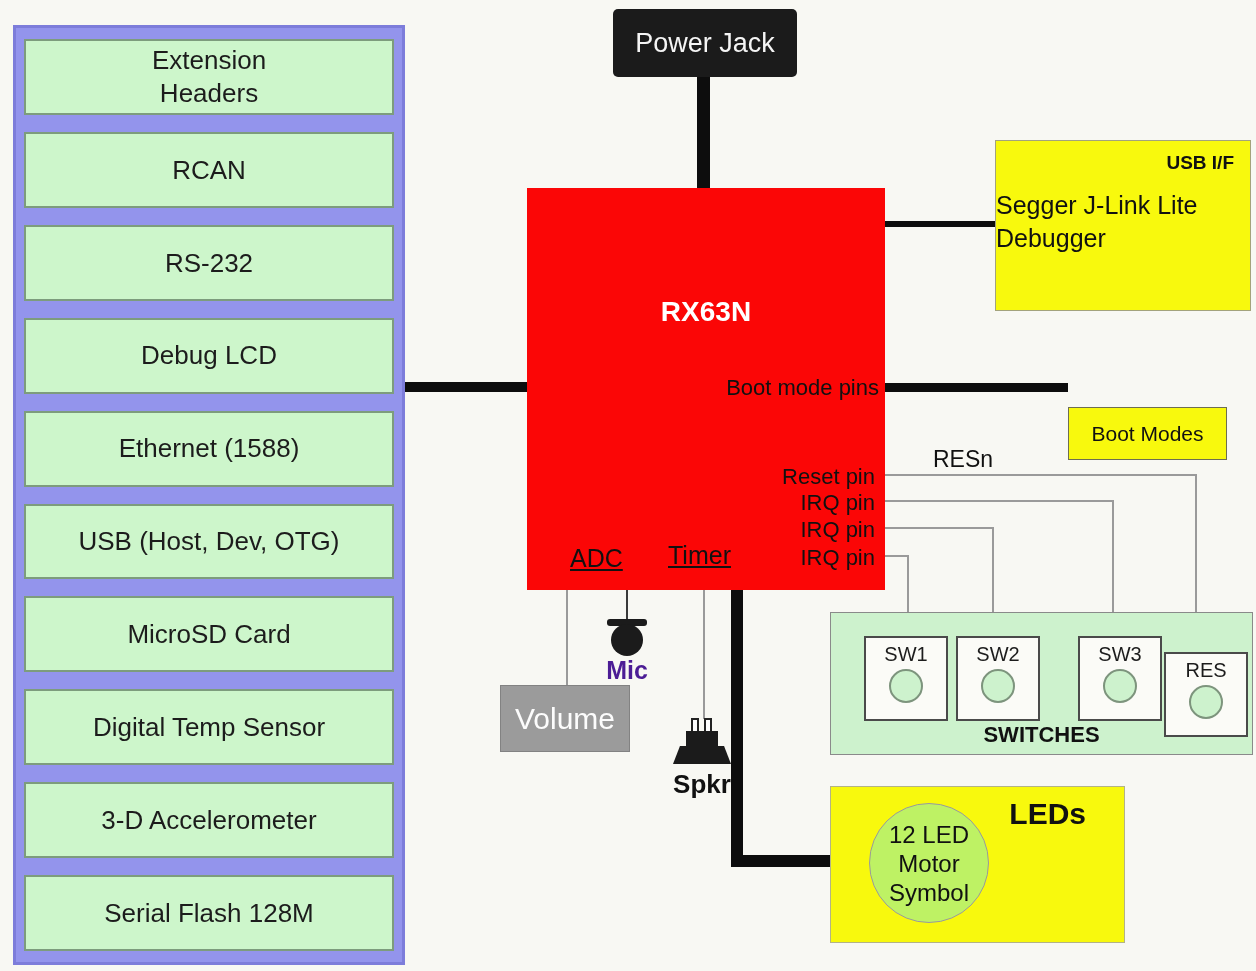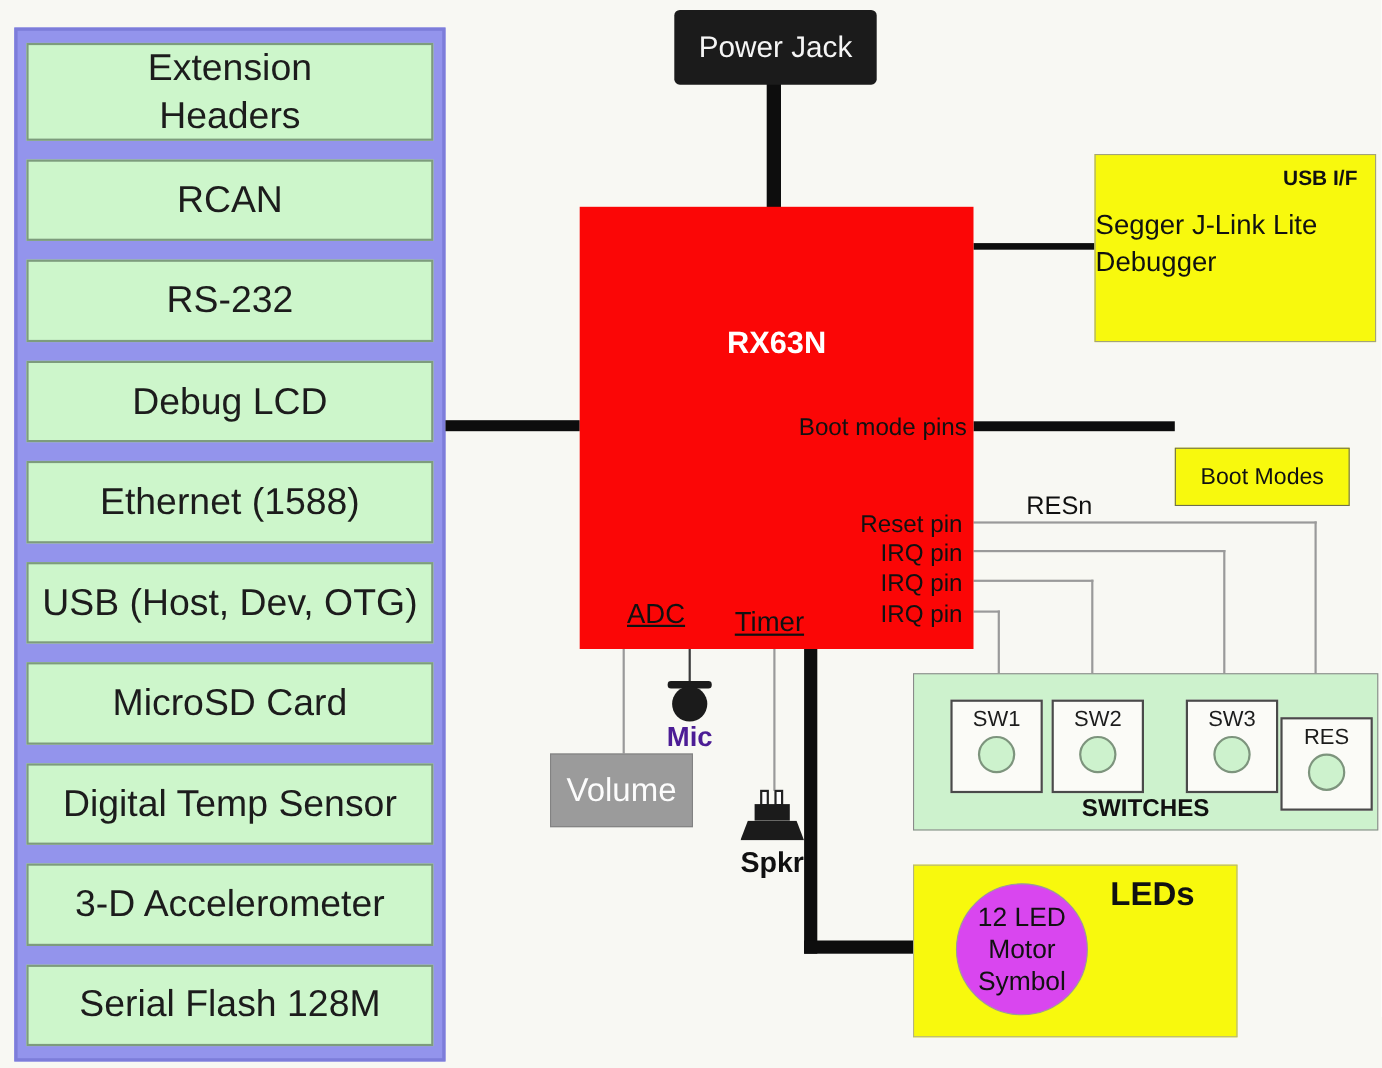--- a/index.html
+++ b/index.html
@@ -12,21 +12,21 @@
   }
   
   .sidebar{
     position:absolute;left:13px;top:25px;width:392px;height:940px;
     background:#9394ec;border:3px solid #7d7dda;box-sizing:border-box;
     display:flex;flex-direction:column;gap:17px;padding:11px 8px;
   }
   .side-item{
     flex:1;background:#cdf6cb;border:2px solid #7d9c7d;
     display:flex;align-items:center;justify-content:center;
-    font-size:34px;color:#1c1c1c;text-align:center;white-space:pre-line;line-height:1.25;
+    font-size:26px;color:#1c1c1c;text-align:center;white-space:pre-line;line-height:1.25;
   }
   
   .abs{position:absolute;box-sizing:border-box;}
   
   .power-jack{
     left:613px;top:9px;width:184px;height:68px;background:#1b1b1b;border-radius:5px;
     color:#f5f5f5;font-size:27px;display:flex;align-items:center;justify-content:center;
   }
   
   .mcu{left:527px;top:188px;width:358px;height:402px;background:#fb0606;}
@@ -43,21 +43,21 @@
   .dbg-text{position:absolute;top:48px;left:0;width:100%;
     font-size:25px;line-height:33px;color:#111;white-space:pre-line;}
   .boot-modes{
     left:1068px;top:363px;width:159px;height:53px;background:#f8f90d;border:1px solid #6e6e50;
     display:flex;align-items:center;justify-content:center;font-size:21px;color:#111;margin-top:44px;
   }
   .leds-box{left:830px;top:786px;width:295px;height:157px;background:#f8f90d;border:1px solid #b3b386;}
   .leds-title{position:absolute;top:10px;right:38px;font-weight:bold;font-size:30px;color:#111;}
   .led-circle{
     position:absolute;left:38px;top:16px;width:118px;height:118px;border-radius:50%;
-    background:#d946ef;border:1px solid #9a9a9a;
+    background:#bef264;border:1px solid #9a9a9a;
     display:flex;align-items:center;justify-content:center;text-align:center;
     font-size:24px;line-height:29px;color:#111;white-space:pre-line;
   }
   
   .switches-box{left:830px;top:612px;width:423px;height:143px;background:#cdf2cd;border:1px solid #8a8a8a;}
   .sw-btn{
     position:absolute;top:23px;width:80px;height:76px;background:#fbfbf7;border:2px solid #4a4a4a;
     display:flex;flex-direction:column;align-items:center;justify-content:flex-start;padding-top:5px;
   }
   .sw-label{font-size:20px;color:#1c1c1c;}
@@ -125,21 +125,21 @@
   </div>
 
   <div class="abs mcu">
     <div class="mcu-title">RX63N</div>
     <div class="pin pin-right" style="top:187px;right:6px;">Boot mode pins</div>
     <div class="pin pin-right" style="top:276px;">Reset pin</div>
     <div class="pin pin-right" style="top:302px;">IRQ pin</div>
     <div class="pin pin-right" style="top:329px;">IRQ pin</div>
     <div class="pin pin-right" style="top:357px;">IRQ pin</div>
     <div class="pin pin-bottom" style="left:43px;top:356px;">ADC</div>
-    <div class="pin pin-bottom" style="left:141px;top:364px;">Timer</div>
+    <div class="pin pin-bottom" style="left:141px;top:353px;">Timer</div>
   </div>
 
   <div class="abs debugger-box">
     <div class="dbg-tag">USB I/F</div>
     <div class="dbg-text">Segger J-Link Lite
 Debugger</div>
   </div>
 
   <div class="abs boot-modes">
     <span>Boot Modes</span>

